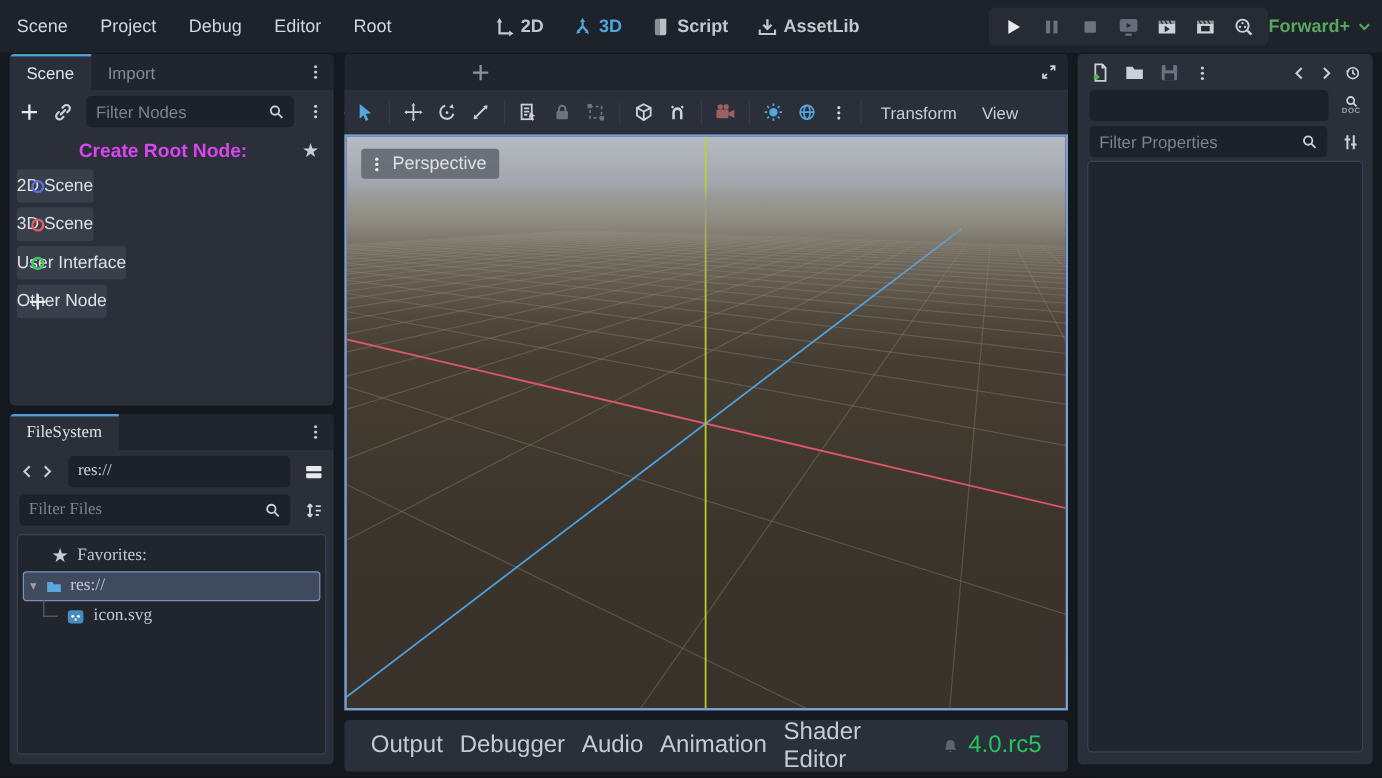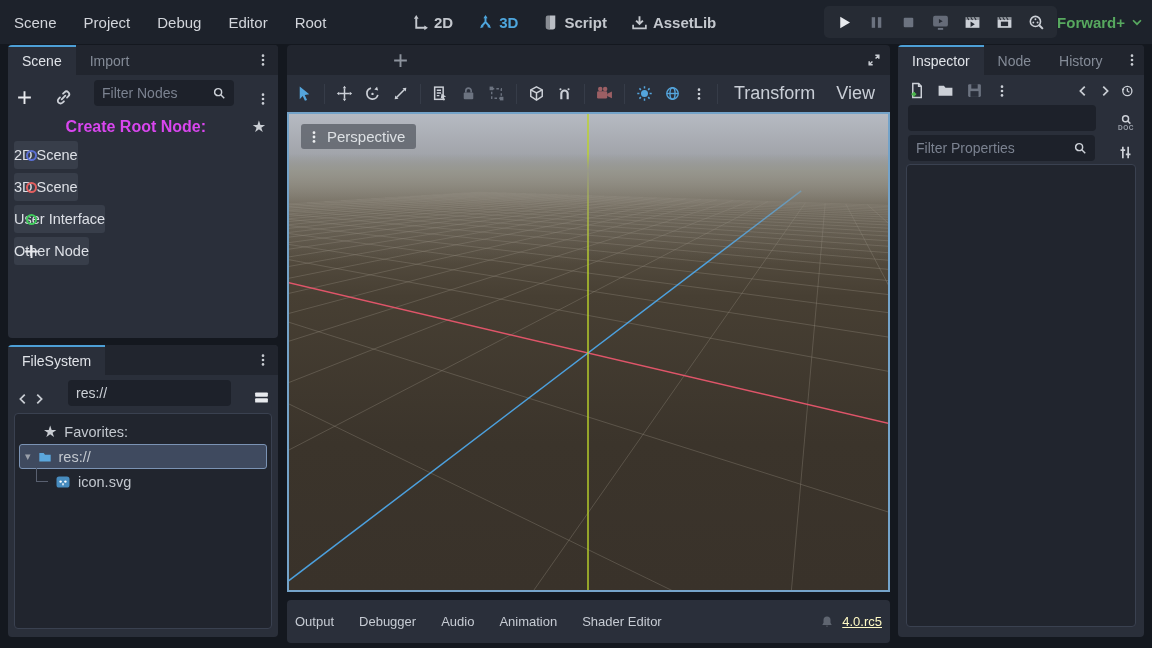--- a/index.html
+++ b/index.html
@@ -29,56 +29,56 @@
   .playbar{position:absolute;right:8px;top:0;height:44px;display:flex;align-items:center;}
   .play-cluster{display:flex;align-items:center;gap:15px;background:#262b34;border-radius:5px;height:32px;padding:0 12px;}
   .renderer{display:flex;align-items:center;gap:5px;color:var(--green);font-weight:bold;font-size:15px;}
 
   
   .dock{position:absolute;background:var(--panel);border-radius:4px;overflow:hidden;}
   .dock-tabs{display:flex;align-items:stretch;height:30px;background:var(--strip);}
   .dtab{display:flex;align-items:center;padding:0 14px;font-size:14px;color:var(--muted);border-top:2px solid transparent;}
   .dtab.active{background:var(--panel);color:#e0e3e8;border-top:2px solid var(--accent);}
   .dots-btn{margin-left:auto;display:flex;align-items:center;padding:0 8px;color:#9aa0aa;}
-  .tool-row{display:flex;align-items:flex-end;gap:22px;padding:5px 8px;}
+  .tool-row{display:flex;align-items:center;gap:11px;padding:5px 8px;}
   .fake-input{flex:1;display:flex;align-items:center;height:26px;background:var(--inset);border-radius:4px;padding:0 8px;color:#7b8290;gap:6px;}
   .fake-input .ph{flex:1;font-size:14px;}
   .ibtn{display:flex;align-items:center;justify-content:center;background:none;border:none;color:#c9cdd3;}
 
   
   .scene-dock{left:8px;top:45px;width:270px;height:293px;}
   .heading-row{display:flex;align-items:center;padding:7px 12px 5px 12px;}
   .heading-row .h{font-weight:bold;color:#d946ef;font-size:16px;flex:1;text-align:center;}
   .star{color:#c9cdd3;font-size:16px;line-height:1;}
   .node-btn{position:relative;display:flex;align-items:center;justify-content:center;height:28px;margin:0 6px 4px 6px;background:var(--btnrow);border:none;border-radius:3px;color:#dde0e6;font-size:14.5px;font-family:inherit;}
   .node-btn .ring{position:absolute;left:12px;width:11px;height:11px;border-radius:50%;border:2.2px solid #888;}
   .node-btn .plus-ic{position:absolute;left:9px;color:#e8eaee;}
 
   
-  .fs-dock{left:8px;top:345px;width:270px;height:292px;display:flex;flex-direction:column;}
+  .fs-dock{left:8px;top:345px;width:270px;height:292px;display:flex;flex-direction:column;font-family:Liberation Serif, serif;}
   .navchev{display:flex;align-items:center;gap:2px;color:#6c7380;}
   .tree-box{flex:1;margin:2px 6px 8px 6px;background:var(--inset2);border:1px solid var(--border);border-radius:4px;padding:5px 0;}
   .tree-row{display:flex;align-items:center;gap:7px;height:25px;padding:0 9px;color:#c3c8cf;font-size:14.5px;}
   .tree-row.selected{background:#3f4a5f;border:1px solid #7b93b4;border-radius:3px;margin:0 4px;padding:0 5px;}
   .tree-indent{width:12px;flex:none;}
   .elbow{width:12px;height:14px;border-left:1px solid #596070;border-bottom:1px solid #596070;margin:-8px 0 6px 12px;flex:none;}
   .tchev{color:#9aa0aa;font-size:11px;flex:none;}
 
   
   .scene-tabbar{position:absolute;left:287px;top:45px;width:603px;height:30px;background:var(--strip);display:flex;align-items:stretch;border-radius:4px 4px 0 0;}
   .scenetab{display:flex;align-items:center;gap:9px;padding:0 12px;background:var(--panel);border-top:2px solid var(--accent);color:#c9ced6;font-size:14.5px;margin-top:48px;}
   .newtab{display:flex;align-items:center;padding:0 10px;color:#8d939d;}
   .expand-btn{margin-left:auto;display:flex;align-items:center;padding:0 9px;color:#c9cdd3;}
   .vp-toolbar{position:absolute;left:287px;top:75px;width:603px;height:37px;background:var(--panel);display:flex;align-items:center;gap:11px;padding:0 9px;}
   .vsep{width:1px;height:20px;background:#40465291;flex:none;}
-  .vmenu{font-size:18px;color:#c9ced6;padding:0 5px;}
+  .vmenu{font-size:14px;color:#c9ced6;padding:0 5px;}
   .viewport{position:absolute;left:287px;top:112px;width:603px;height:480px;border:2px solid #74a3c9;background:#701a75;}
   .vp-chip{position:absolute;left:12px;top:10px;display:flex;align-items:center;gap:6px;background:rgba(96,101,109,.85);border-radius:3px;padding:4px 11px 4px 6px;color:#dde0e4;font-size:15px;}
-  .bottom-bar{position:absolute;left:287px;top:600px;width:603px;height:43px;background:var(--panel);border-radius:4px;display:flex;align-items:center;gap:25px;padding:0 8px;font-size:13px;color:#c6cbd3;}
-  .bb-right{margin-left:auto;display:flex;align-items:center;gap:8px;color:#fef9c3;text-decoration:underline;}
+  .bottom-bar{position:absolute;left:287px;top:600px;width:603px;height:43px;background:var(--panel);border-radius:4px;display:flex;align-items:center;gap:14px;padding:0 22px;font-size:20px;color:#c6cbd3;}
+  .bb-right{margin-left:auto;display:flex;align-items:center;gap:8px;color:#22c55e;}
 
   
   .inspector-dock{left:898px;top:45px;width:246px;height:592px;display:flex;flex-direction:column;}
   .insp-toolbar{display:flex;align-items:center;gap:12px;padding:7px 10px 4px 10px;}
   .insp-right{margin-left:auto;display:flex;align-items:center;gap:8px;}
   .doclbl{font-size:6.5px;font-weight:bold;letter-spacing:.5px;color:#9aa0aa;line-height:1;margin-top:-3px;text-align:center;}
   .insp-body{flex:1;margin:3px 8px 10px 8px;background:var(--inset2);border:1px solid var(--border);border-radius:4px;}
 </style>
 </head>
 <body>
@@ -316,20 +316,39 @@
           </button>
       </span>
       <div class="fake-input" style="color:#ccd0d6">
         <span class="ph">res://</span>
       </div>
       <button class="ibtn">
         <span class="icon i-bright">
             <svg viewBox="0 0 16 16" fill="currentColor">
               <rect x="2" y="3.2" width="12" height="4" rx=".8"></rect>
               <rect x="2" y="8.8" width="12" height="4" rx=".8"></rect>
+            </svg>
+          </span>
+      </button>
+    </div>
+    <div class="tool-row" style="padding-top:1px">
+      <div class="fake-input">
+        <span class="ph">Filter Files</span>
+        <span class="icon14 i-light">
+            <svg viewBox="0 0 16 16" fill="none" stroke="currentColor" stroke-width="1.7">
+              <circle cx="7" cy="7" r="4"></circle>
+              <path d="M10 10l4 4"></path>
+            </svg>
+          </span>
+      </div>
+      <button class="ibtn">
+        <span class="icon i-light">
+            <svg viewBox="0 0 16 16" fill="none" stroke="currentColor" stroke-width="1.5">
+              <path d="M5 3v10M5 3L3.2 5.2M5 3l1.8 2.2M5 13l-1.8-2.2M5 13l1.8-2.2"></path>
+              <path d="M9.5 4.5h4M9.5 8h4M9.5 11.5h2.5"></path>
             </svg>
           </span>
       </button>
     </div>
     <div class="tree-box">
       <div class="tree-row">
         <span class="tree-indent"></span>
         <span class="star">★</span>
         <span>Favorites:</span>
       </div>
@@ -649,34 +668,20 @@
           <svg viewBox="0 0 16 16" fill="currentColor">
             <path d="M8 1.8a4 4 0 014 4v3.1l1.4 2.4H2.6L4 8.9V5.8a4 4 0 014-4z"></path>
             <path d="M6.6 12.3a1.5 1.5 0 002.8 0z"></path>
           </svg>
         </span>
       <span>4.0.rc5</span>
     </span>
   </div>
 
   <section class="dock inspector-dock">
-    <div class="dock-tabs">
-      <span class="dtab active">Inspector</span>
-      <span class="dtab">Node</span>
-      <span class="dtab">History</span>
-      <button class="dots-btn ibtn">
-        <span class="icon14">
-            <svg viewBox="0 0 16 16" fill="currentColor">
-              <circle cx="8" cy="3" r="1.5"></circle>
-              <circle cx="8" cy="8" r="1.5"></circle>
-              <circle cx="8" cy="13" r="1.5"></circle>
-            </svg>
-          </span>
-      </button>
-    </div>
     <div class="insp-toolbar">
       <button class="ibtn">
         <span class="icon i-light">
             <svg viewBox="0 0 16 16" fill="none" stroke="currentColor" stroke-width="1.4">
               <path d="M4.5 1.5h5.5l2.5 2.5v10.5H4.5z"></path>
               <path d="M10 1.5V4h2.5"></path>
               <path d="M5.5 9.3v4.4M3.3 11.5h4.4" stroke="#4db74d" stroke-width="1.9"></path>
             </svg>
           </span>
       </button>

